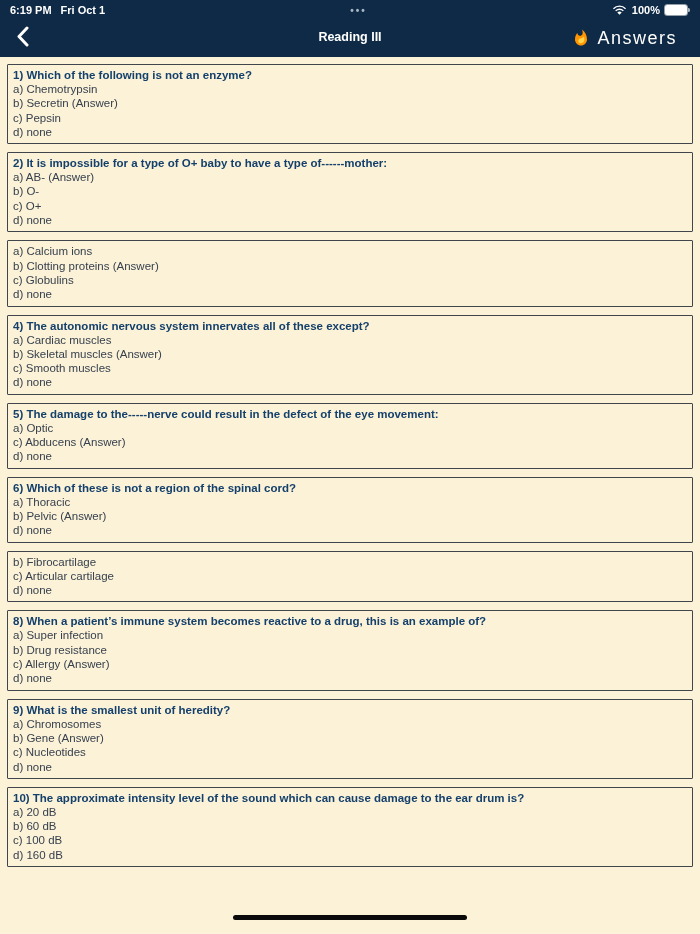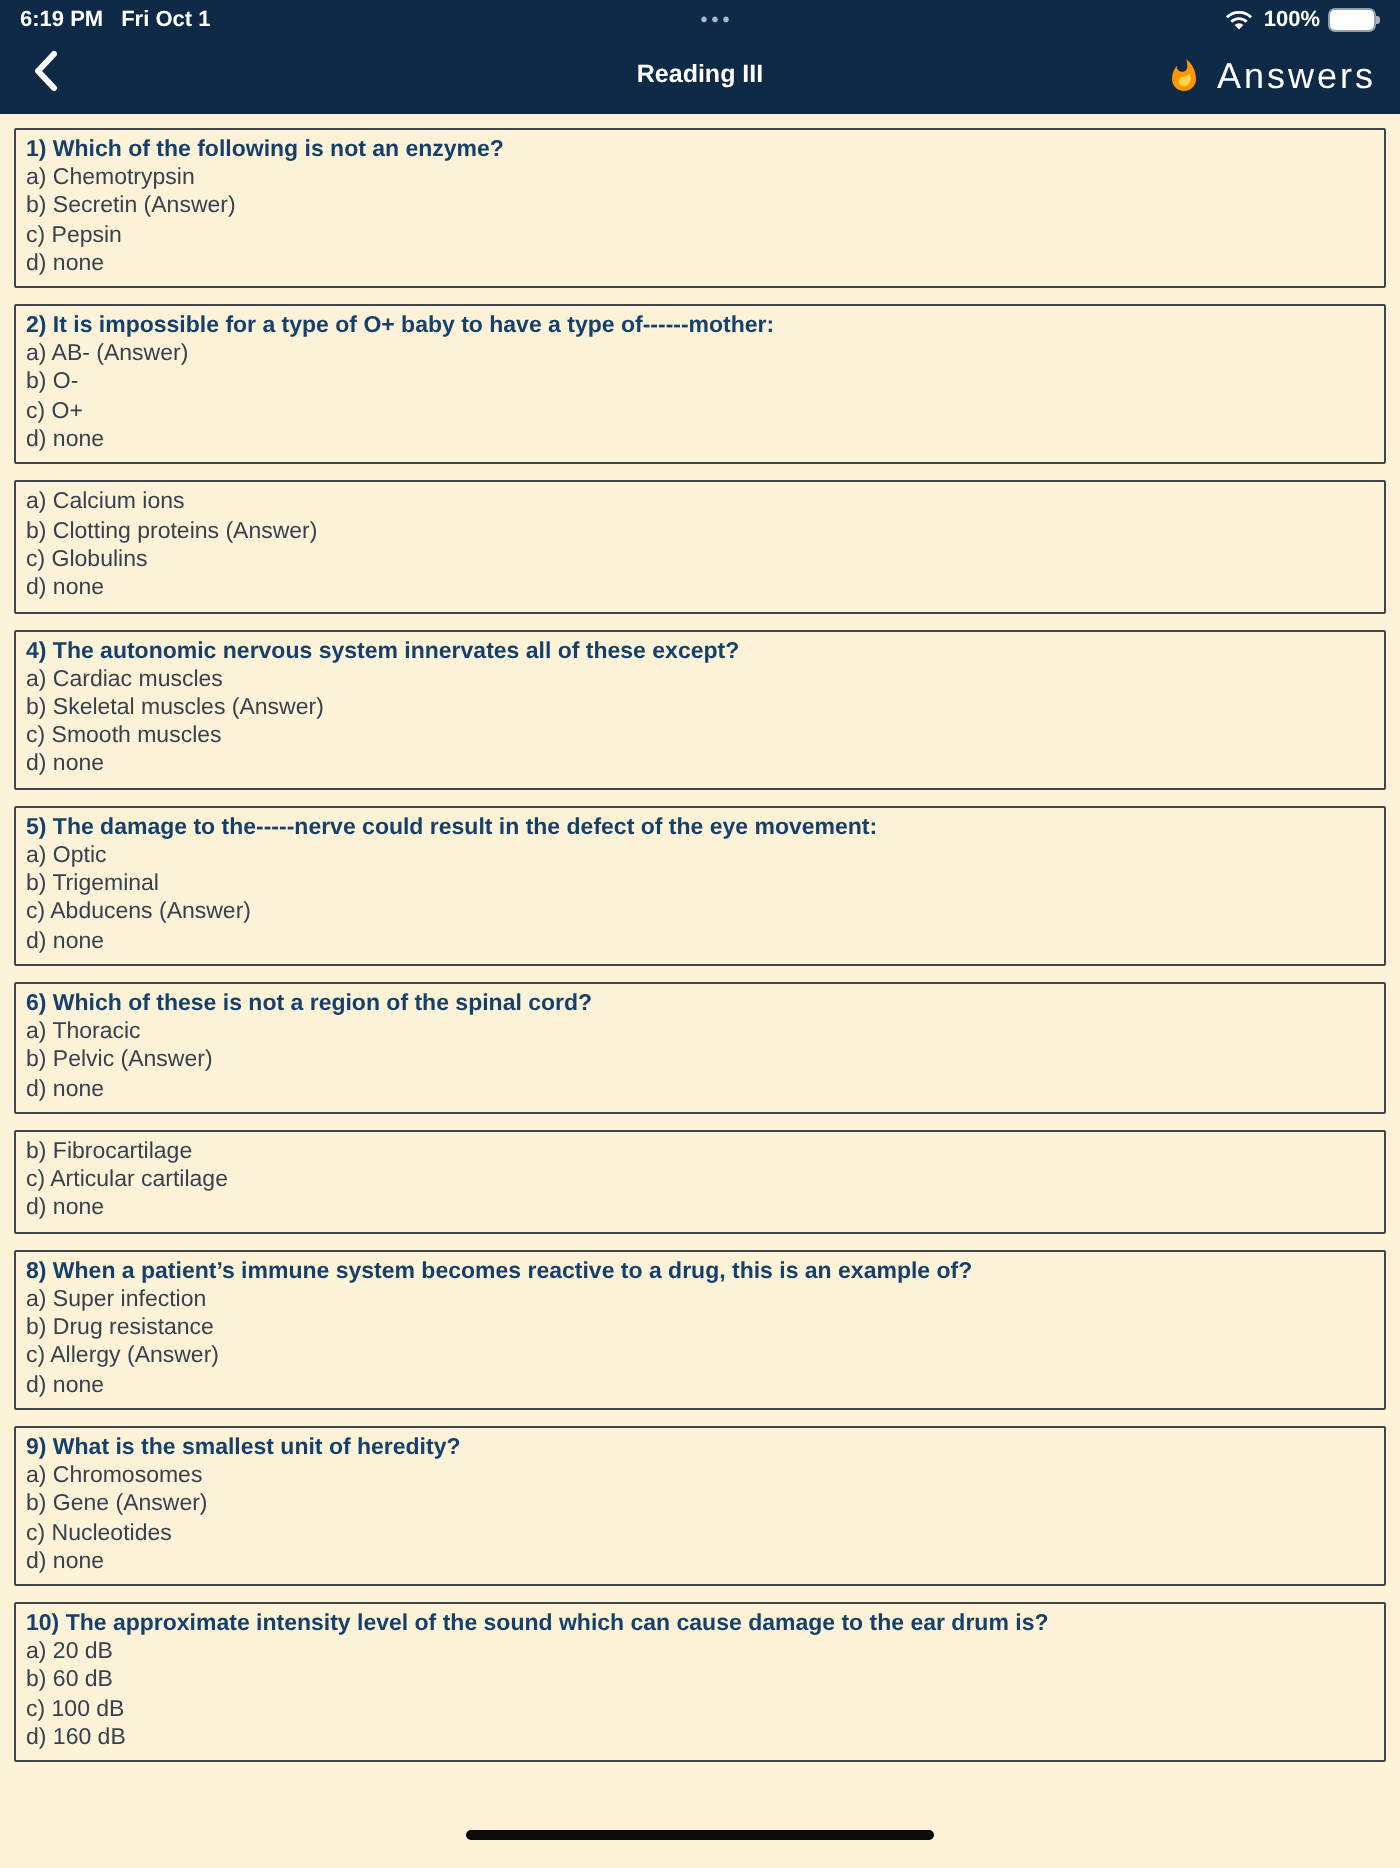--- a/index.html
+++ b/index.html
@@ -32,21 +32,21 @@
   .back-btn{
     position:absolute;left:8px;top:3px;width:28px;height:30px;
     display:flex;align-items:center;justify-content:center;cursor:pointer;
   }
   .nav-title{
     position:absolute;left:0;right:0;top:0;height:34px;
     display:flex;align-items:center;justify-content:center;
     color:#ffffff;font-size:12.5px;font-weight:700;pointer-events:none;
   }
   .brand{
-    position:absolute;right:12px;top:2px;height:32px;
+    position:absolute;right:23px;top:2px;height:32px;
     display:flex;align-items:center;gap:7px;cursor:pointer;
   }
   .brand-label{color:#ffffff;font-size:18px;letter-spacing:1.5px;font-weight:400;}
   .flame-svg{width:18px;height:18px;display:block;}
 
   
   .content{padding:7px 7px 0 7px;}
   .card{
     background:var(--content-bg,#fcf2d8);
     border:1px solid var(--card-border,#41464d);
@@ -155,21 +155,20 @@
           <div class="option">b) Skeletal muscles (Answer)</div>
           <div class="option">c) Smooth muscles</div>
           <div class="option">d) none</div>
         </div>
   </div>
 
   <div class="card">
     <div class="question">5) The damage to the-----nerve could result in the defect of the eye movement:</div>
     <div>
           <div class="option">a) Optic</div>
-          <div class="option">b) Trigeminal</div>
           <div class="option">c) Abducens (Answer)</div>
           <div class="option">d) none</div>
         </div>
   </div>
 
   <div class="card">
     <div class="question">6) Which of these is not a region of the spinal cord?</div>
     <div>
           <div class="option">a) Thoracic</div>
           <div class="option">b) Pelvic (Answer)</div>

